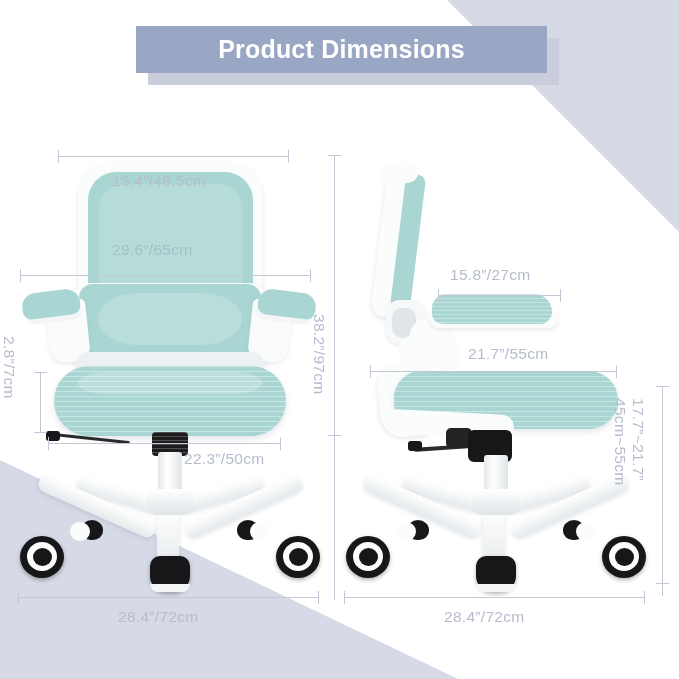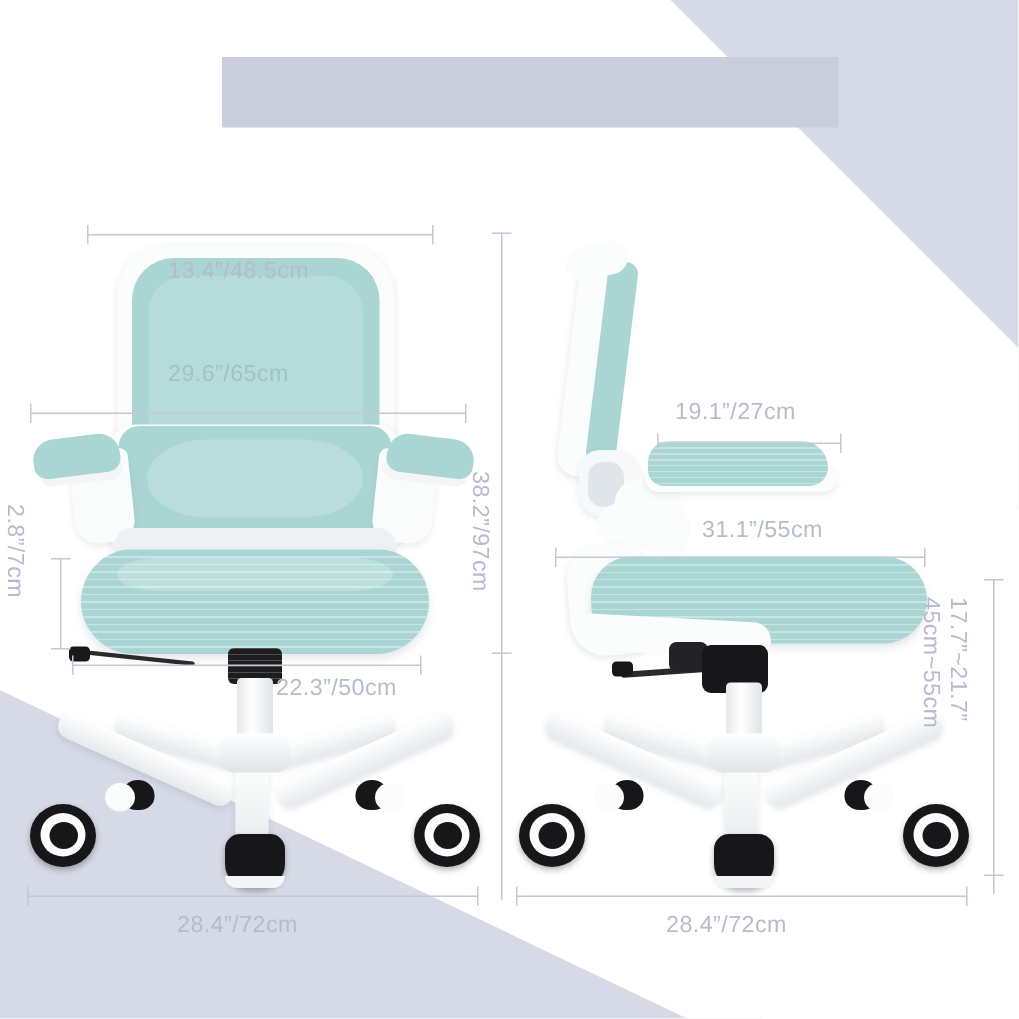--- a/index.html
+++ b/index.html
@@ -405,20 +405,23 @@
 </style>
 </head>
 <body>
 
 <div id="stage">
 
   <div class="bg-band" id="band-topright"></div>
   <div class="bg-band" id="band-bottomleft"></div>
 
   <div id="title-shadow"></div>
+  <div id="title-banner">
+    <span id="title-text">Product Dimensions</span>
+  </div>
 
   <div class="chair">
 
     <div class="sh" id="fv-back-frame"></div>
     <div class="sh" id="fv-back-mesh"></div>
     <div class="sh" id="fv-back-mesh-inner"></div>
 
     <div class="sh" id="fv-lumbar-frame"></div>
     <div class="sh" id="fv-lumbar-mesh"></div>
     <div class="sh" id="fv-lumbar-mesh-hl"></div>
@@ -542,26 +545,26 @@
     <div class="sh" style="left:476px;top:584px;width:40px;height:8px;border-radius:0 0 12px 12px;background:#f3f5f6;"></div>
 
     <div class="rule-v" style="left:334px;top:155px;height:445px;"></div>
     <div class="tick-h" style="left:328px;top:155px;"></div>
     <div class="tick-h" style="left:328px;top:435px;"></div>
     <div class="dim-label vert" style="left:328px;top:314px;">38.2”/97cm</div>
 
     <div class="rule-h" style="left:438px;top:295px;width:122px;"></div>
     <div class="tick-v" style="left:438px;top:289px;"></div>
     <div class="tick-v" style="left:560px;top:289px;"></div>
-    <div class="dim-label" style="left:450px;top:266px;">19.1”/27cm</div>
+    <div class="dim-label" style="left:450px;top:266px;">15.8”/27cm</div>
 
     <div class="rule-h" style="left:370px;top:371px;width:246px;"></div>
     <div class="tick-v" style="left:370px;top:365px;"></div>
     <div class="tick-v" style="left:616px;top:365px;"></div>
-    <div class="dim-label" style="left:468px;top:345px;">31.1”/55cm</div>
+    <div class="dim-label" style="left:468px;top:345px;">21.7”/55cm</div>
 
     <div class="rule-v" style="left:662px;top:386px;height:210px;"></div>
     <div class="tick-h" style="left:656px;top:386px;"></div>
     <div class="tick-h" style="left:656px;top:583px;"></div>
     <div class="dim-label vert2" style="left:646px;top:398px;">17.7”~21.7”</div>
     <div class="dim-label vert2" style="left:628px;top:398px;">45cm~55cm</div>
 
     <div class="rule-h" style="left:344px;top:597px;width:300px;"></div>
     <div class="tick-v" style="left:344px;top:591px;"></div>
     <div class="tick-v" style="left:644px;top:591px;"></div>

